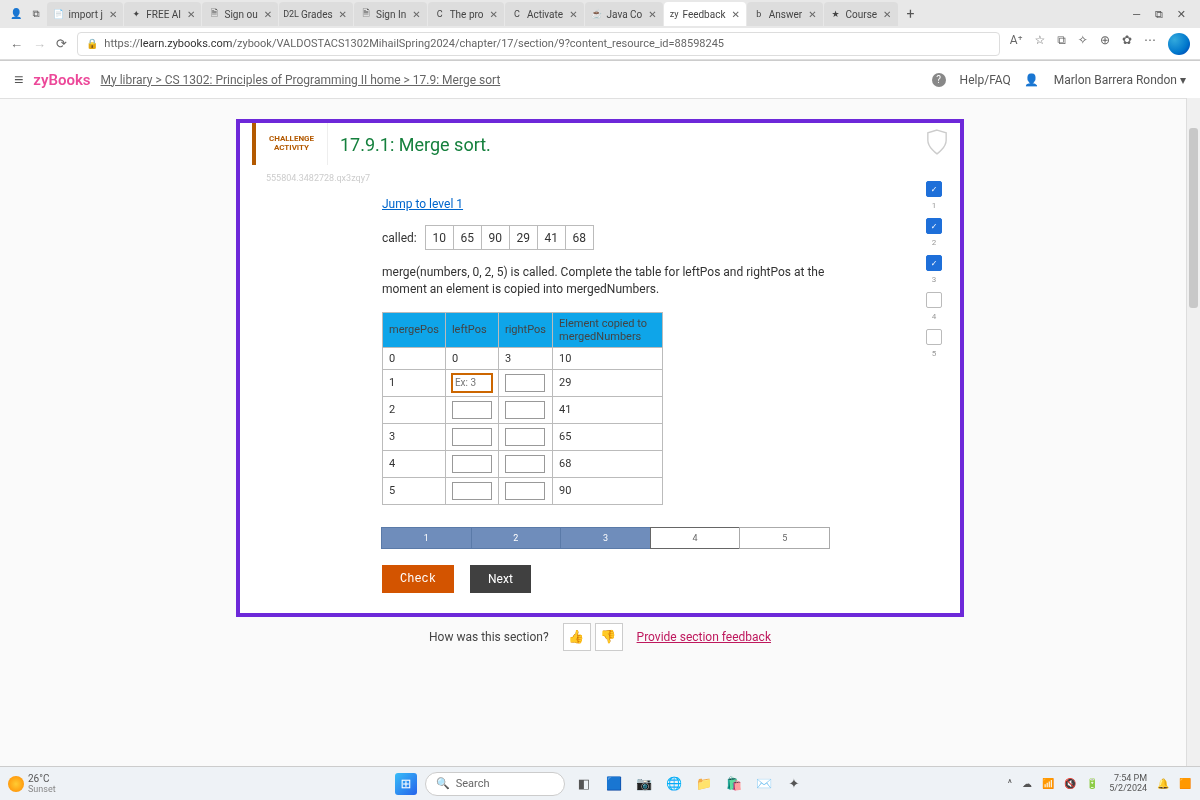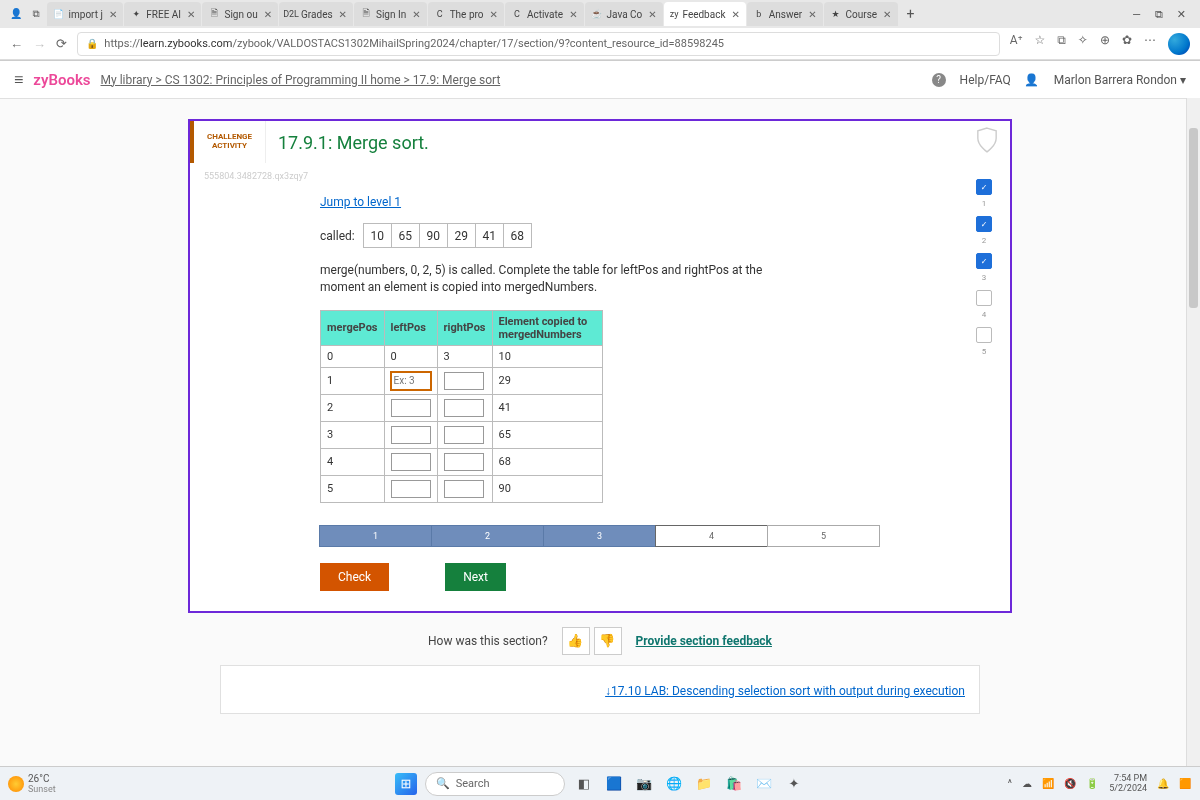--- a/index.html
+++ b/index.html
@@ -26,62 +26,62 @@
 
 .zy-header { display:flex; align-items:center; height:38px; padding:0 14px; background:#fff; border-bottom:1px solid #e0e0e0; font-size:13px; color:#444;}
 .hamburger { font-size:16px; margin-right:10px; color:#555;}
 .zy-logo { font-weight:600; font-size:15px; color:#ec4899; margin-right:10px;}
 .breadcrumb { color:#666; font-size:12px;text-decoration:underline;}
 .zy-header .right { margin-left:auto; display:flex; align-items:center; gap:14px; font-size:12px; color:#555;}
 .help-icon { display:inline-flex; width:14px; height:14px; border-radius:50%; background:#888; color:#fff; align-items:center; justify-content:center; font-size:10px;}
 
 
 .page { background:#fafafa; height:calc(100% - 98px - 34px); overflow:auto; padding:10px 0 0 0;}
-.activity-card { margin:10px auto 0; width:824px; background:#fff; border:2px solid #6d28d9; position:relative;}
+.activity-card { margin:10px auto 0; width:728px; background:#fff; border:4px solid #6d28d9; position:relative;padding-left:12px;}
 .card-header { display:flex; align-items:stretch; border-left:4px solid #b35900; height:42px;}
 .badge { width:72px; display:flex; flex-direction:column; justify-content:center; align-items:center; font-size:8px; font-weight:700; color:#b35900; line-height:1.1; border-right:1px solid #eee;}
 .card-title { flex:1; display:flex; align-items:center; padding:0 12px; font-size:18px; color:#15803d;}
 .shield-icon { width:26px; margin:8px; align-self:center;}
 .shield-icon svg { width:22px; height:26px;}
 .qid { font-size:9px; color:#ccc; padding:8px 14px 4px;}
 .activity-body { padding:4px 130px 20px 130px; font-size:12px; color:#333; position:relative;}
 .jump-link { color:#0066cc; font-size:12px; margin:6px 0 14px; display:inline-block;}
 .numbers-row { display:flex; align-items:center; gap:8px; margin-bottom:14px;}
 .numtable { border-collapse:collapse;}
 .numtable td { border:1px solid #bbb; width:28px; height:24px; text-align:center; font-size:12px;}
 .prompt { font-size:12px; line-height:1.4; margin-bottom:14px; max-width:460px;}
 .mergetable { border-collapse:collapse; font-size:11px;}
 .mergetable th, .mergetable td { border:1px solid #bbb; padding:4px 6px; text-align:left; background:#fff;}
-.mergetable th { background:#5eead4; font-weight:700; color:#444;}
+.mergetable th { background:#0ea5e9; font-weight:400; color:#444;}
 .mergetable th.tight { width:50px;}
 .mergetable input { width:40px; height:18px; font-size:10px; border:1px solid #999; padding:0 2px;}
 .mergetable input.focused { border:1.5px solid #c60; outline:1px solid #c60;}
 .progress-steps { display:flex; margin:22px 0 16px; height:22px;}
 .progress-steps .step { flex:1; border:1px solid #aaa; margin-left:-1px; display:flex; align-items:center; justify-content:center; font-size:9px; color:#666; background:#fff;}
 .progress-steps .step.done { background:#6f8dbb; color:#fff; border-color:#5a7aa8;}
 .progress-steps .step.current { background:#fff; border:1.5px solid #666;}
 .btns { display:flex; gap:16px;}
 .btn { padding:7px 18px; font-size:12px; color:#fff; border:none; cursor:pointer;}
-.btn.check { background:#d35400;}
-.btn.next { background:#15803d;margin-left:40px;}
+.btn.check { background:#d35400;font-family:Liberation Mono, monospace;}
+.btn.next { background:#404040;}
 
 
 .rail { position:absolute; right:18px; top:58px; display:flex; flex-direction:column; gap:8px; align-items:center;}
 .rail-item { width:16px; height:16px; border:1px solid #bbb; border-radius:2px; font-size:8px; display:flex; align-items:center; justify-content:center; color:#999; position:relative;}
 .rail-item.done { background:#1e6fd9; border-color:#1e6fd9; color:#fff;}
 .rail-label { font-size:8px; color:#999; margin-top:-4px;}
 
 .feedback-link { text-align:right; padding:4px 18px 10px; }
 .feedback-link a { color:#0066cc; font-size:11px;}
 
 
-.section-fb { width:760px; margin:14px auto 10px; display:flex; align-items:center; gap:14px; font-size:12px; color:#444;}
+.section-fb { width:760px; margin:6px auto 10px; display:flex; align-items:center; gap:14px; font-size:12px; color:#444;}
 .section-fb .thumbs { display:flex; gap:4px;}
 .thumb-btn { width:28px; height:28px; border:1px solid #ccc; display:flex; align-items:center; justify-content:center; font-size:13px; color:#666; background:#fff;}
-.provide-link { color:#0f766e; font-weight:700;}
+.provide-link { color:#be185d; font-weight:400;}
 
 
 .next-lab { width:760px; margin:10px auto 20px; background:#fff; border:1px solid #e0e0e0; padding:14px; text-align:right;}
 .next-lab a { color:#0066cc; font-size:12px;}
 
 
 .taskbar { position:absolute; bottom:0; left:0; right:0; height:34px; background:#eef2f6; border-top:1px solid #ccc; display:flex; align-items:center; padding:0 8px; gap:6px; font-size:10px; color:#555;}
 .weather { display:flex; align-items:center; gap:4px;}
 .weather .sun { width:16px; height:16px; border-radius:50%; background:radial-gradient(circle,#ffcc33,#ff8800);}
 .task-center { position:absolute; left:50%; transform:translateX(-50%); display:flex; align-items:center; gap:8px;}
@@ -316,23 +316,20 @@
 
   <div class="section-fb" style="justify-content:center;">
     <span>How was this section?</span>
     <div class="thumbs">
       <div class="thumb-btn">👍</div>
       <div class="thumb-btn">👎</div>
     </div>
     <a href="#" class="provide-link">Provide section feedback</a>
   </div>
 
-  <div class="next-lab">
-    <a href="#">↓17.10 LAB: Descending selection sort with output during execution</a>
-  </div>
 </div>
 
 <div class="scrollbar-track">
     <div class="scrollbar-thumb"></div>
   </div>
 
 <div class="taskbar">
   <div class="weather">
     <span class="sun"></span>
     <div>

